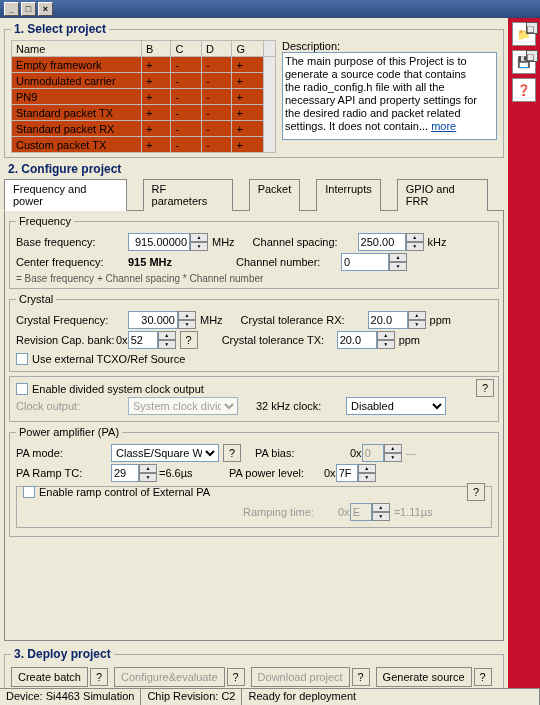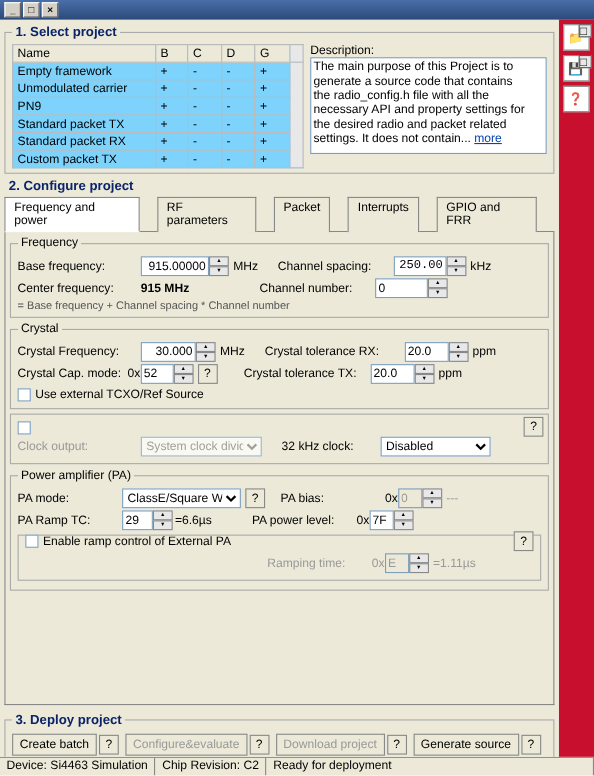--- a/index.html
+++ b/index.html
@@ -18,21 +18,21 @@
 .row { display:flex; align-items:center; margin: 2px 0; }
 .lbl { display:inline-block; }
 .txt { height:18px; border:1px solid #7b9ebd; padding:0 2px; background:#fff; }
 .spin { width:18px; height:18px; display:inline-flex; flex-direction:column; }
 .spin div { flex:1; border:1px solid #888; background:#e8e8e8; font-size:5px; text-align:center; line-height:7px; cursor:pointer; }
 .btn { height:20px; border:1px solid #888; background:#ece9d8; padding:0 6px; cursor:pointer; }
 .btn:disabled, .disabled { color:#999; }
 .smallbtn { width:18px; height:18px; border:1px solid #888; background:#ece9d8; text-align:center; line-height:16px; cursor:pointer; }
 .check { width:12px; height:12px; border:1px solid #7b9ebd; background:#fff; margin-right:4px; }
 select { height:18px; border:1px solid #7b9ebd; background:#fff; }
-table.grid { border-collapse: collapse; width: 265px; background:#7dd3fc; }
+table.grid { border-collapse: collapse; width: 265px; background:#c2410c; }
 table.grid th, table.grid td { border:1px solid #bbb; padding:1px 4px; text-align:left; font-size:11px; height:16px; }
 table.grid th { background:#ece9d8; font-weight:normal; }
 .tabbar { display:flex; border-bottom:1px solid #888; }
 .tab { padding:3px 8px; border:1px solid #888; border-bottom:none; background:#ece9d8; margin-right:16px; cursor:pointer; position:relative; top:1px; }
 .tab.active { background:#fff; border-bottom:1px solid #fff; }
 .tabbody { border:1px solid #888; border-top:none; background:#ece9d8; padding:4px; height:430px; }
 .desc { height:88px; border:1px solid #7b9ebd; background:#fff; padding:2px 14px 2px 2px; overflow:auto; font-size:11px; line-height:13px; }
 .statusbar { height:17px; border-top:1px solid #888; background:#ece9d8; display:flex; font-size:11px; }
 .statusbar div { border-right:1px solid #888; padding:1px 6px; }
 a.more { color:#0645ad; text-decoration:underline; cursor:pointer; }
@@ -135,21 +135,21 @@
       <legend>Frequency</legend>
       <div class="row">
         <span class="lbl" style="width:112px">Base frequency:</span>
         <input class="txt" style="width: 62px; text-align: right;" value="915.00000">
             <div class="spin">
               <div>▲</div>
               <div>▼</div>
             </div>
         <span style="margin:0 18px 0 4px">MHz</span>
         <span class="lbl" style="width:105px">Channel spacing:</span>
-        <input class="txt" style="width: 48px; text-align: right; font-family: Liberation Mono, monospace;" value="250.00">
+        <input class="txt" style="width: 48px; text-align: left;" value="250.00">
             <div class="spin">
               <div>▲</div>
               <div>▼</div>
             </div>
         <span style="margin-left:4px">kHz</span>
       </div>
       <div class="row">
         <span class="lbl" style="width:112px">Center frequency:</span>
         <b style="width:90px;display:inline-block">915 MHz</b>
         <span style="width:18px"></span>
@@ -175,21 +175,21 @@
         <span style="margin:0 18px 0 4px">MHz</span>
         <span class="lbl" style="width:127px">Crystal tolerance RX:</span>
         <input class="txt" style="width: 40px;" value="20.0">
             <div class="spin">
               <div>▲</div>
               <div>▼</div>
             </div>
         <span style="margin-left:4px">ppm</span>
       </div>
       <div class="row">
-        <span class="lbl" style="width:100px">Crystal Cap. mode:</span>
+        <span class="lbl" style="width:100px">Revision Cap. bank:</span>
         <span>0x</span>
         <input class="txt" style="width: 30px;" value="52">
             <div class="spin">
               <div>▲</div>
               <div>▼</div>
             </div>
         <span style="width:4px"></span>
         <div class="smallbtn">?</div>
         <span style="width:24px"></span>
         <span class="lbl" style="width:115px">Crystal tolerance TX:</span>
@@ -203,20 +203,21 @@
       <div class="row" style="margin-top:4px">
         <div class="check"></div>
         <span>Use external TCXO/Ref Source</span>
       </div>
     </fieldset>
 
     <fieldset class="sub" style="position:relative">
       <div class="smallbtn" style="position:absolute;top:2px;right:4px">?</div>
       <div class="row">
         <div class="check"></div>
+        <span>Enable divided system clock output</span>
       </div>
       <div class="row">
         <span class="lbl disabled" style="width:112px">Clock output:</span>
         <select style="width:110px" disabled=""><option>System clock divid</option></select>
         <span style="width:18px"></span>
         <span class="lbl" style="width:90px">32 kHz clock:</span>
         <select style="width:100px"><option>Disabled</option></select>
       </div>
     </fieldset>
 

